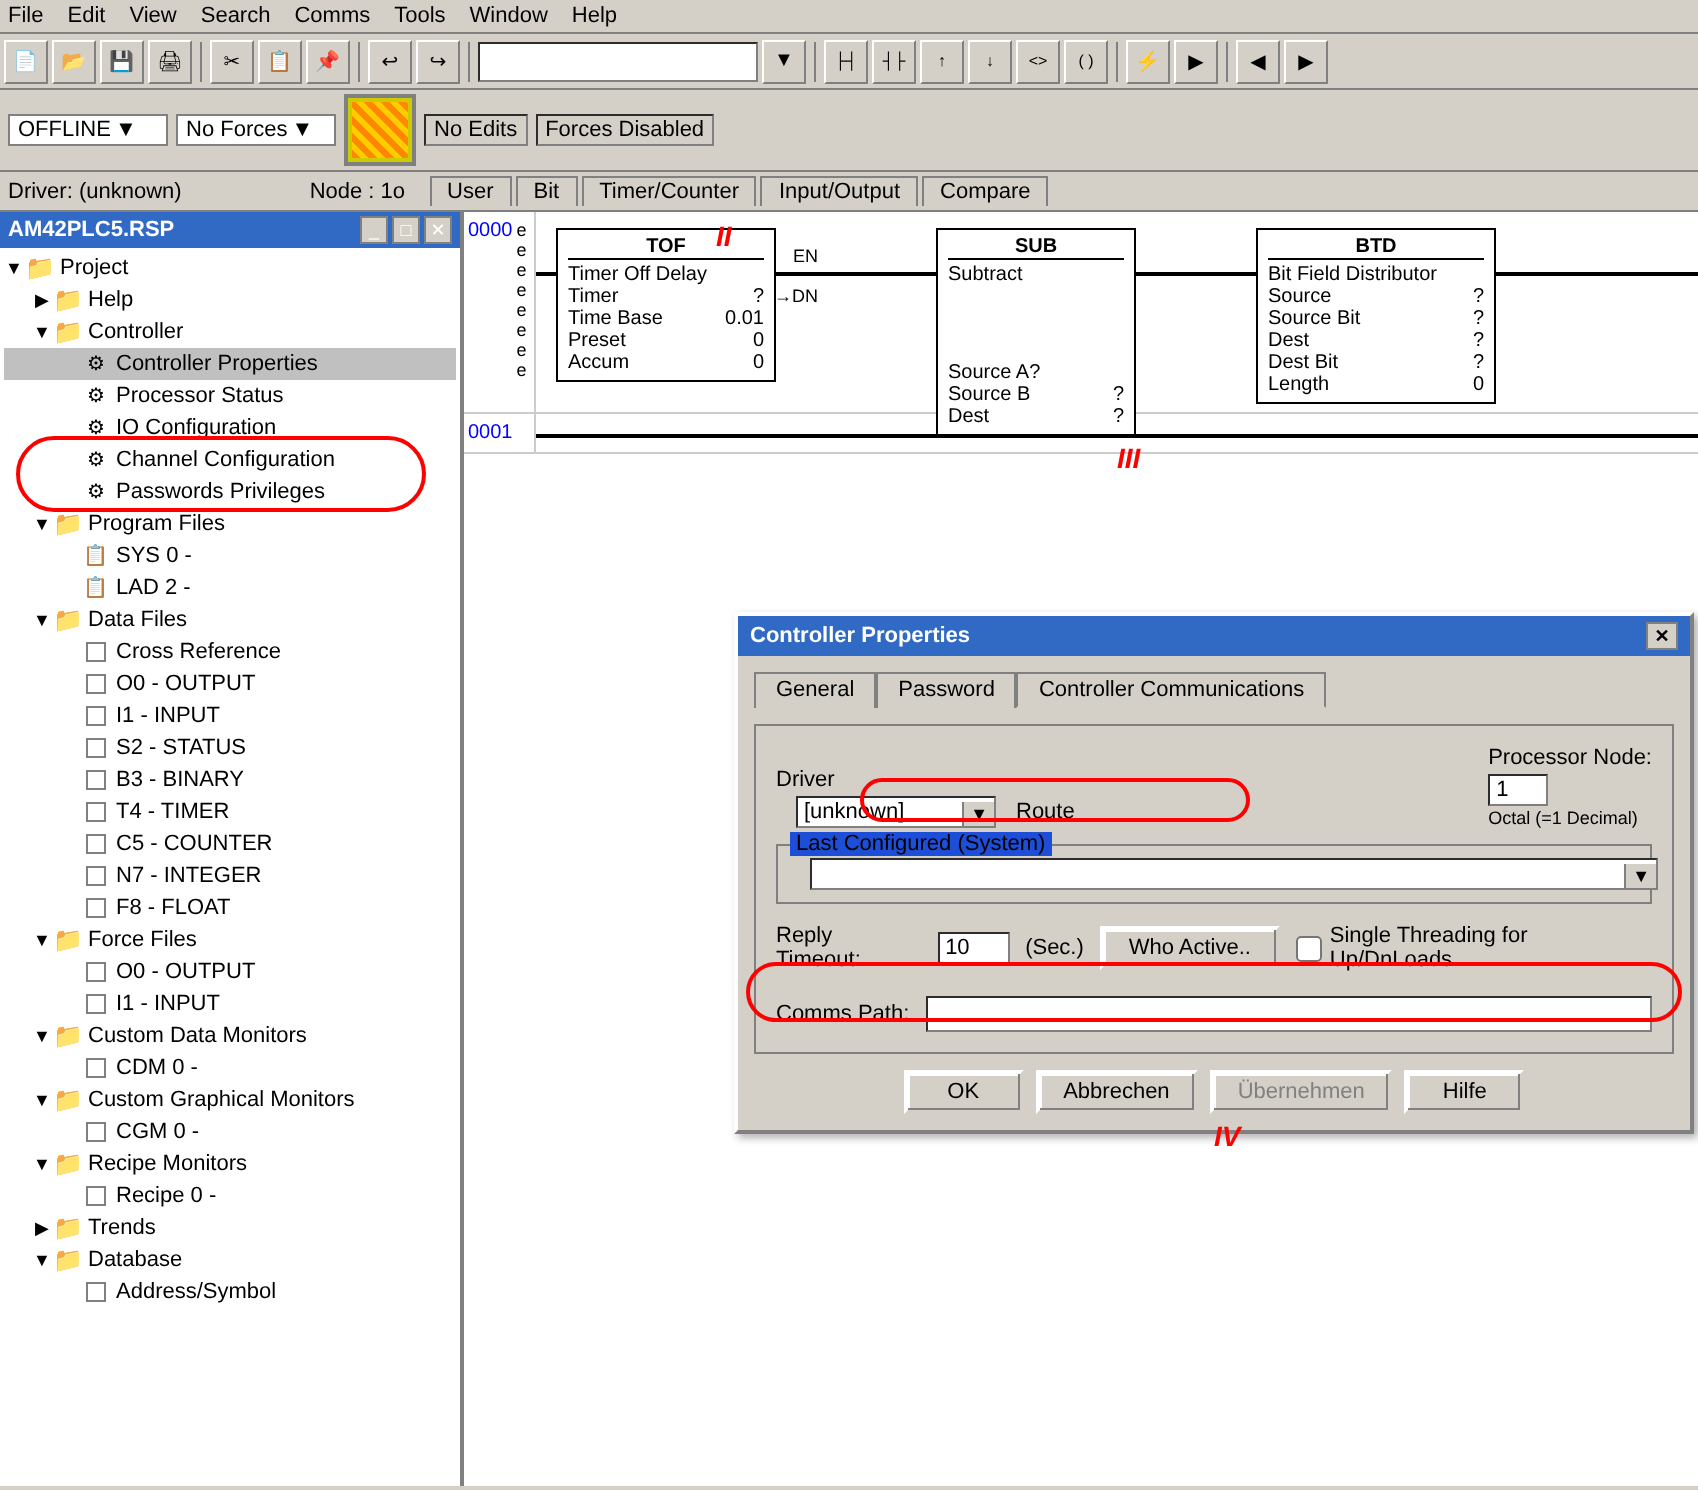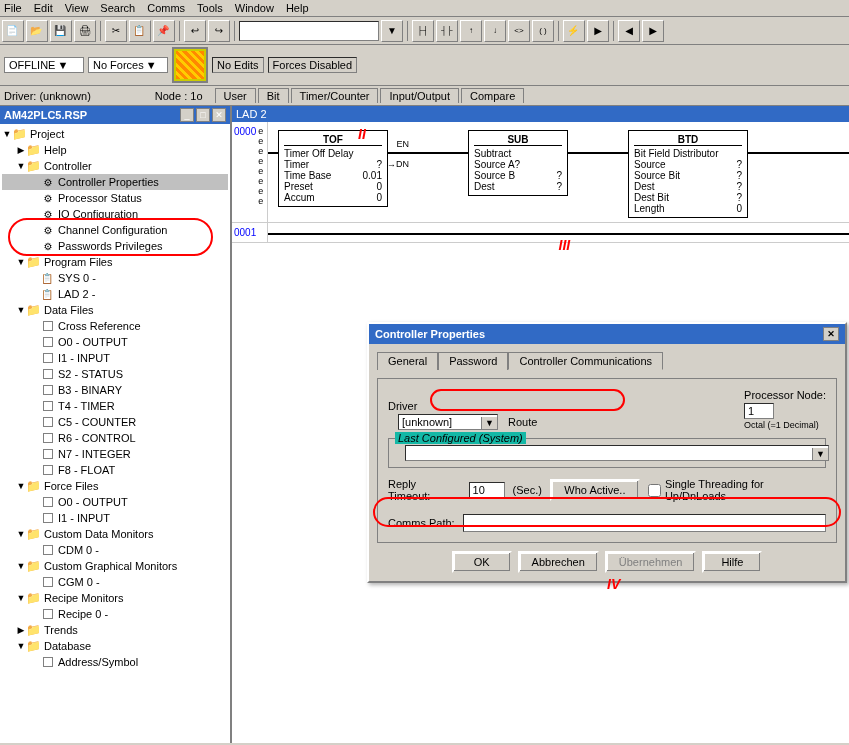--- a/index.html
+++ b/index.html
@@ -41,21 +41,21 @@
     .ladder-area { flex: 1; background: white; overflow: hidden; position: relative; }
     .dialog { position: absolute; background: #d4d0c8; border: 2px solid #808080; border-top-color: #ffffff; border-left-color: #ffffff; box-shadow: 2px 2px 4px rgba(0,0,0,0.3); pointer-events: all; }
     .dialog-titlebar { background: #316ac5; color: white; padding: 3px 6px; display: flex; align-items: center; justify-content: space-between; font-size: 11px; font-weight: bold; }
     .dialog-close { background: #d4d0c8; border: 1px solid #808080; width: 16px; height: 14px; display: flex; align-items: center; justify-content: center; cursor: pointer; font-size: 9px; color: black; }
     .dialog-body { padding: 8px; }
     .tab-bar { display: flex; gap: 0; margin-bottom: 8px; }
     .dialog-tab { background: #d4d0c8; border: 1px solid #808080; border-bottom: none; padding: 2px 10px; cursor: pointer; font-size: 11px; }
     .dialog-tab.active { background: #d4d0c8; border-bottom: 1px solid #d4d0c8; z-index: 1; font-weight: normal; }
     .tab-content { border: 1px solid #808080; padding: 10px; background: #d4d0c8; }
     .form-group { border: 1px solid #808080; padding: 6px; margin-bottom: 8px; position: relative; }
-    .form-group-label { position: absolute; top: -7px; left: 6px; background: #14b8a6; padding: 0 3px; font-size: 11px; font-style: italic; }
+    .form-group-label { position: absolute; top: -7px; left: 6px; background: #1d4ed8; padding: 0 3px; font-size: 11px; }
     .combo-input { background: white; border: 1px inset #808080; display: flex; align-items: flex-end; margin-left: 10px; }
     .combo-input input { border: none; background: transparent; font-size: 11px; padding: 1px 3px; flex: 1; }
     .combo-btn { background: #d4d0c8; border-left: 1px solid #808080; padding: 1px 3px; cursor: pointer; font-size: 9px; }
     .dialog-btn { background: #d4d0c8; border: 2px solid #d4d0c8; border-top-color: #ffffff; border-left-color: #ffffff; padding: 3px 12px; font-size: 11px; cursor: pointer; min-width: 60px; border-radius: 0; box-shadow: inset -1px -1px #808080, inset 1px 1px #ffffff; }
     .btn-row { display: flex; justify-content: center; gap: 6px; margin-top: 8px; }
     
     
     .roman-label { position: absolute; color: red; font-size: 14px; font-style: italic; font-weight: bold; pointer-events: none; }
     
     
@@ -279,27 +279,20 @@
           <span style="width:16px;height:14px;display:inline-flex;align-items:center;justify-content:center;margin-right:2px;font-size:11px;">
             <span style="display:inline-block;width:10px;height:10px;border:1px solid #808080;background:white;"></span>
           </span>
           <span style="font-size:11px;">C5 - COUNTER</span>
         </div>
         <div style="display: flex; align-items: center; padding: 1px 0px 1px 28px; cursor: pointer; white-space: nowrap; font-size: 11px;">
           <span style="width:10px;display:inline-flex;align-items:center;justify-content:center;font-size:9px;"></span>
           <span style="width:16px;height:14px;display:inline-flex;align-items:center;justify-content:center;margin-right:2px;font-size:11px;">
             <span style="display:inline-block;width:10px;height:10px;border:1px solid #808080;background:white;"></span>
           </span>
-          <span style="font-size:11px;">R6 - CONTROL</span>
-        </div>
-        <div style="display: flex; align-items: center; padding: 1px 0px 1px 28px; cursor: pointer; white-space: nowrap; font-size: 11px;">
-          <span style="width:10px;display:inline-flex;align-items:center;justify-content:center;font-size:9px;"></span>
-          <span style="width:16px;height:14px;display:inline-flex;align-items:center;justify-content:center;margin-right:2px;font-size:11px;">
-            <span style="display:inline-block;width:10px;height:10px;border:1px solid #808080;background:white;"></span>
-          </span>
           <span style="font-size:11px;">N7 - INTEGER</span>
         </div>
         <div style="display: flex; align-items: center; padding: 1px 0px 1px 28px; cursor: pointer; white-space: nowrap; font-size: 11px;">
           <span style="width:10px;display:inline-flex;align-items:center;justify-content:center;font-size:9px;"></span>
           <span style="width:16px;height:14px;display:inline-flex;align-items:center;justify-content:center;margin-right:2px;font-size:11px;">
             <span style="display:inline-block;width:10px;height:10px;border:1px solid #808080;background:white;"></span>
           </span>
           <span style="font-size:11px;">F8 - FLOAT</span>
         </div>
         <div style="display: flex; align-items: center; padding: 1px 0px 1px 14px; cursor: pointer; white-space: nowrap; font-size: 11px;">
@@ -383,23 +376,20 @@
           <span style="width:10px;display:inline-flex;align-items:center;justify-content:center;font-size:9px;"></span>
           <span style="width:16px;height:14px;display:inline-flex;align-items:center;justify-content:center;margin-right:2px;font-size:11px;">
             <span style="display:inline-block;width:10px;height:10px;border:1px solid #808080;background:white;"></span>
           </span>
           <span style="font-size:11px;">Address/Symbol</span>
         </div>
       </div>
   </div>
 
   <div class="right-panel">
-    <div class="right-titlebar">
-      <span>LAD 2</span>
-    </div>
     <div class="ladder-area" id="ladder-area">
 
       <div style="display:flex;border-bottom:1px solid #ccc;position:relative;">
         <div style="width:36px;font-size:10px;color:#0000ff;padding:4px 2px;border-right:1px solid #ccc;display:flex;align-items:flex-start;">
           <span>0000</span>
           <div style="display:flex;flex-direction:column;margin-left:2px;font-size:9px;color:black;">
             <span>e</span>
               <span>e</span>
               <span>e</span>
               <span>e</span>
@@ -433,21 +423,21 @@
               <span>0</span>
             </div>
 
             <div style="position:absolute;top:8px;right:-22px;font-size:9px;">EN</div>
             <div style="position:absolute;top:28px;right:-22px;font-size:9px;">→<span>DN</span></div>
           </div>
 
           <div style="position:absolute;top:8px;left:200px;border:1px solid #000;padding:3px 5px;font-size:10px;background:white;min-width:100px;">
             <div style="font-weight:bold;text-align:center;border-bottom:1px solid #000;margin-bottom:2px;">SUB</div>
             <div>Subtract</div>
-            <div style="display:flex;">
+            <div style="display:flex;margin-top:38px;">
               <span>Source A</span>
               <span>?</span>
             </div>
             <div style="display:flex;justify-content:space-between;">
               <span>Source B</span>
               <span>?</span>
             </div>
             <div style="display:flex;justify-content:space-between;">
               <span>Dest</span>
               <span>?</span>

